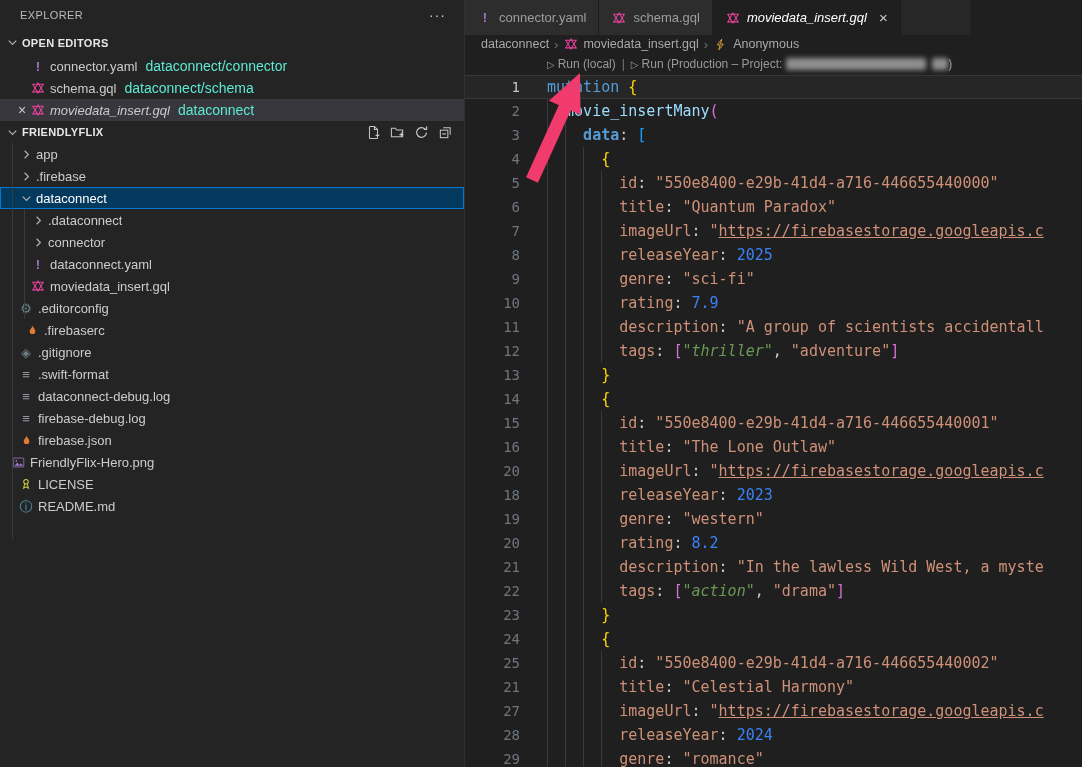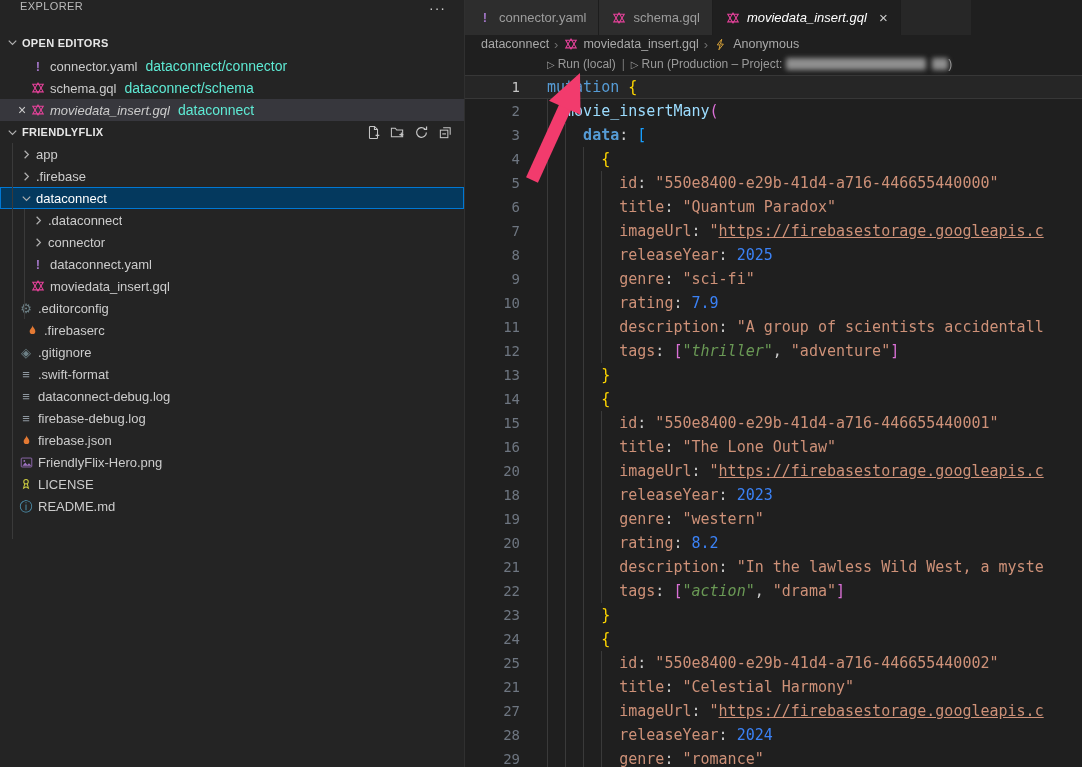--- a/index.html
+++ b/index.html
@@ -2,21 +2,21 @@
 <html><head>
 <meta charset="utf-8">
 <style>
   * { margin:0; padding:0; box-sizing:border-box; }
   html,body { background:#1f1f1f; }
   body { font-family:"Liberation Sans", sans-serif; }
   .app { position:relative; width:1082px; height:767px; overflow:hidden; background:#1f1f1f; color:#cccccc; }
 
   
   .sidebar { position:absolute; left:0; top:0; width:465px; height:767px; background:#242424; border-right:1px solid #303030; }
-  .sb-title-row { height:30px; display:flex; align-items:flex-start; padding:0 18px 0 20px; }
+  .sb-title-row { height:30px; display:flex; align-items:center; padding:0 18px 0 20px; }
   .sb-title { font-size:11px; color:#bbbbbb; letter-spacing:.4px; flex:1; }
   .sb-more { color:#cccccc; font-size:14px; letter-spacing:1px; cursor:pointer; }
   .sec-header { height:25px; display:flex; align-items:center; padding-left:4px; }
   .sec-header .chev { width:16px; height:16px; display:flex; align-items:center; justify-content:center; }
   .sec-label { font-size:11px; font-weight:bold; color:#e7e7e7; letter-spacing:.3px; margin-left:2px; flex:1; }
   .sec-actions { display:flex; gap:6px; padding-right:10px; }
   .sec-actions .act { width:18px; height:18px; display:flex; align-items:center; justify-content:center; cursor:pointer; }
   .ff-header { height:22px; }
 
   .row { height:22px; display:flex; align-items:center; font-size:13px; color:#cccccc; white-space:nowrap; cursor:pointer; }
@@ -250,21 +250,21 @@
           <span class="lbl">firebase-debug.log</span>
         </div>
         <div class="row" style="padding-left: 18px;">
           <span class="ficon">
             <svg viewBox="0 0 16 16" width="13" height="13">
               <path d="M8 1.5c.4 2.8-3.5 4.6-3.5 7.4a3.5 3.5 0 007 0C11.5 6 8.6 4.6 8 1.5z" fill="#e37933"></path>
             </svg>
           </span>
           <span class="lbl">firebase.json</span>
         </div>
-        <div class="row" style="padding-left: 18px; text-align: center;">
+        <div class="row" style="padding-left: 10px; text-align: center;">
           <span class="ficon">
             <svg viewBox="0 0 16 16" width="13" height="13">
               <rect x="1.5" y="2.5" width="13" height="11" rx="1" fill="none" stroke="#a074c4"></rect>
               <circle cx="5.3" cy="6" r="1.1" fill="#a074c4"></circle>
               <path d="M3 12l3.5-4 2.5 3 2-2 3 3z" fill="#a074c4"></path>
             </svg>
           </span>
           <span class="lbl">FriendlyFlix-Hero.png</span>
         </div>
         <div class="row" style="padding-left: 18px;">

